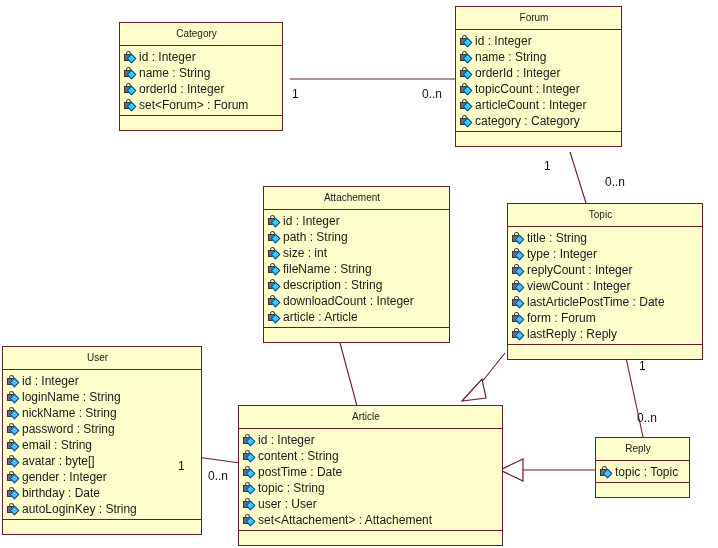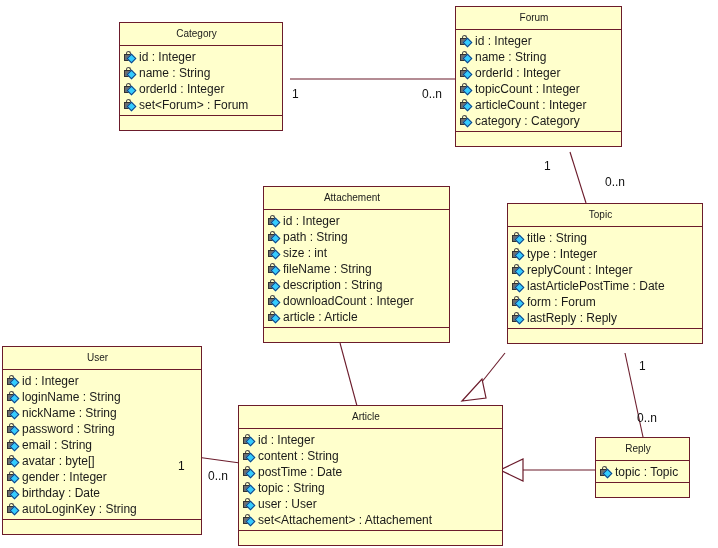--- a/index.html
+++ b/index.html
@@ -311,20 +311,28 @@
             <span class="diamond"></span>
           </span>
         <span class="attr-text">replyCount : Integer</span>
       </div>
       <div class="attr-row">
         <span class="attr-icon">
             <span class="lock-shackle"></span>
             <span class="lock-body"></span>
             <span class="diamond"></span>
           </span>
+        <span class="attr-text">viewCount : Integer</span>
+      </div>
+      <div class="attr-row">
+        <span class="attr-icon">
+            <span class="lock-shackle"></span>
+            <span class="lock-body"></span>
+            <span class="diamond"></span>
+          </span>
         <span class="attr-text">lastArticlePostTime : Date</span>
       </div>
       <div class="attr-row">
         <span class="attr-icon">
             <span class="lock-shackle"></span>
             <span class="lock-body"></span>
             <span class="diamond"></span>
           </span>
         <span class="attr-text">form : Forum</span>
       </div>

